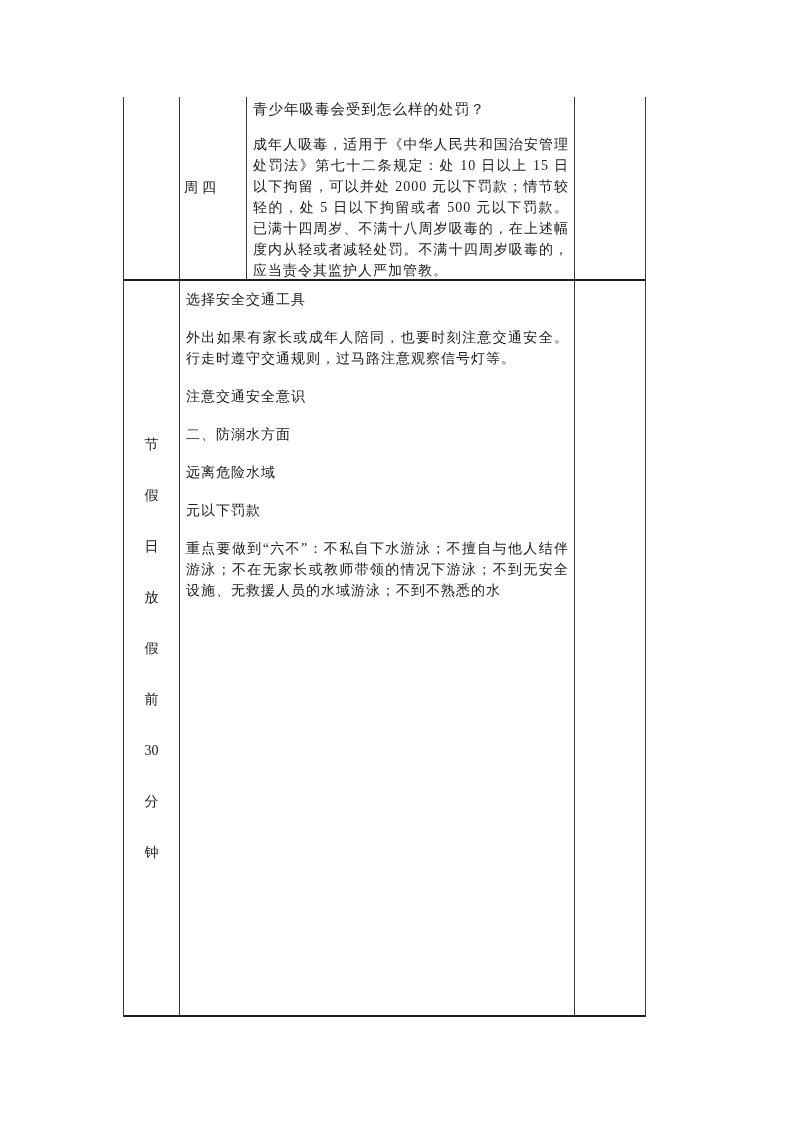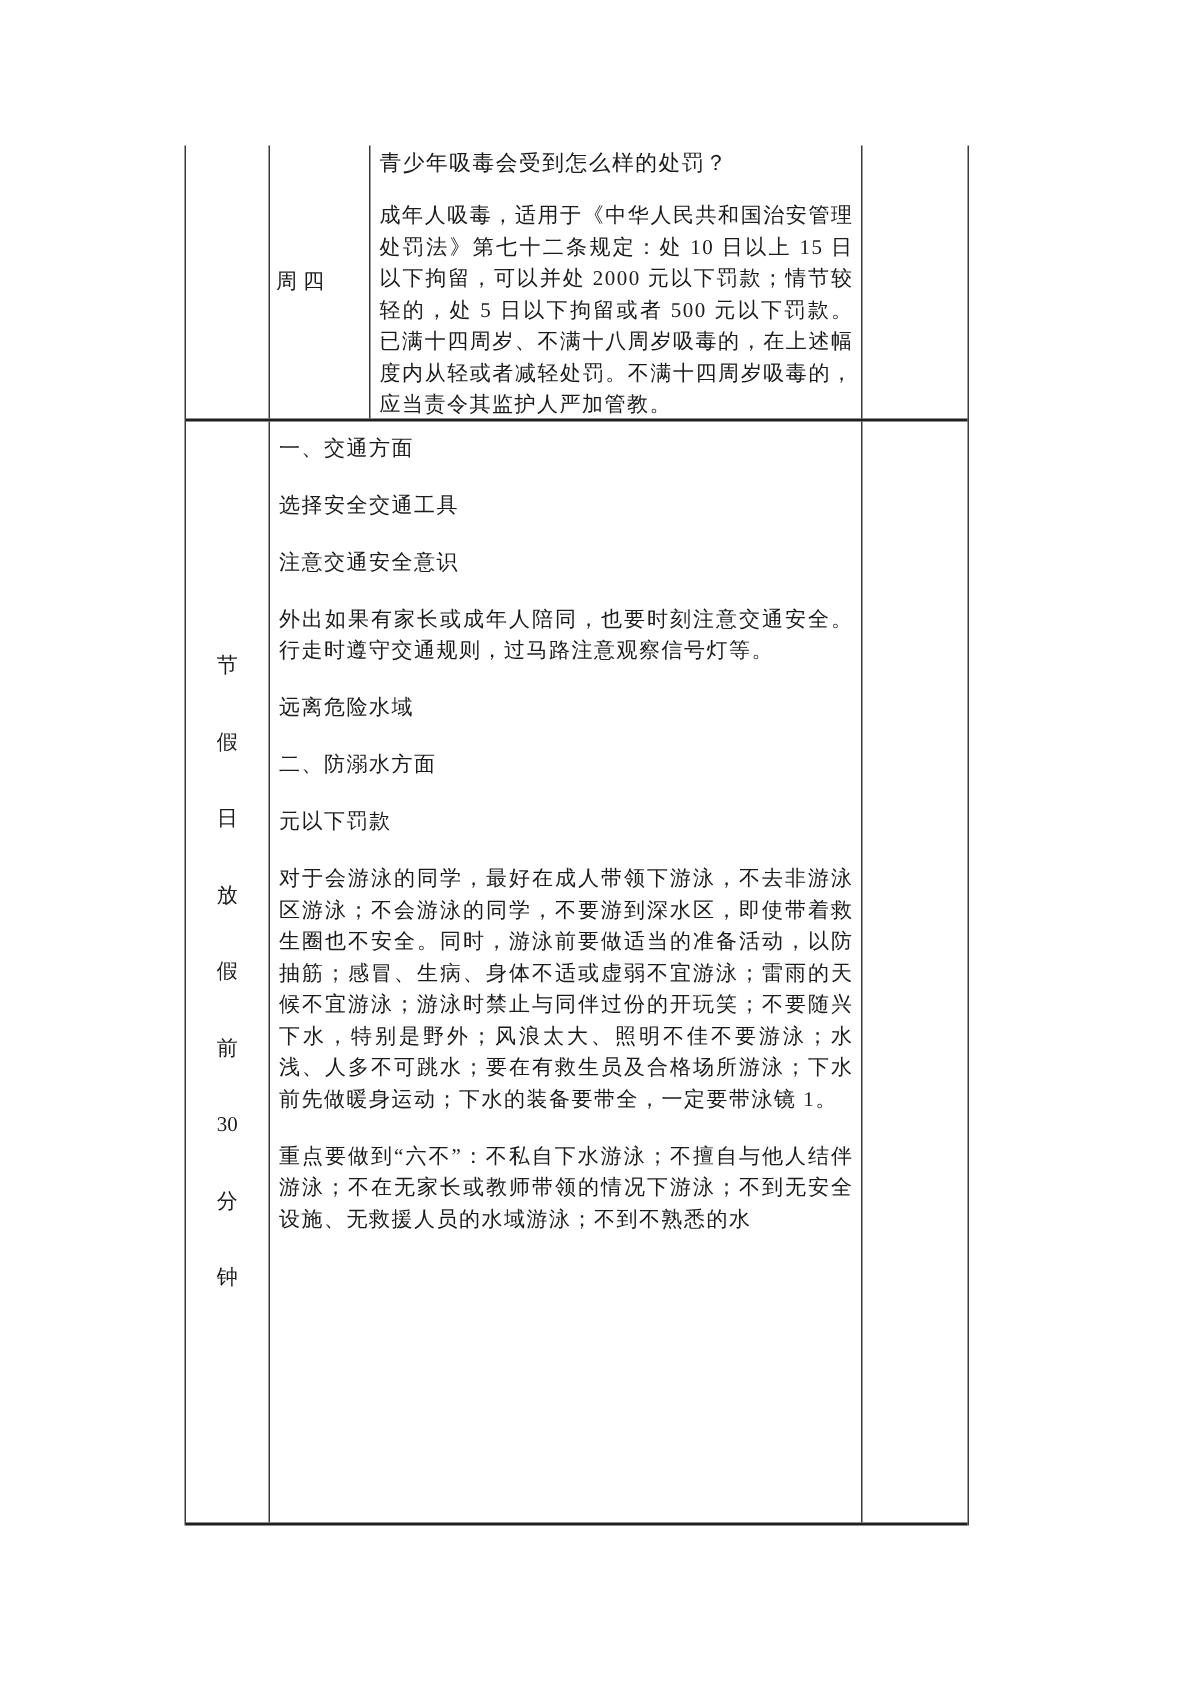--- a/index.html
+++ b/index.html
@@ -86,37 +86,35 @@
           <div class="vchar">前</div>
 
           <div class="vchar">30</div>
 
           <div class="vchar">分</div>
 
           <div class="vchar">钟</div>
         </div>
       <div class="cell cell-holiday sep">
 
-          <p class="para">一、交通方面</p>
 
           <p class="para">选择安全交通工具</p>
 
 
+          <p class="para">外出如果有家长或成年人陪同，也要时刻注意交通安全。行走时遵守交通规则，过马路注意观察信号灯等。</p>
+
           <p class="para">注意交通安全意识</p>
 
-          <p class="para">外出如果有家长或成年人陪同，也要时刻注意交通安全。行走时遵守交通规则，过马路注意观察信号灯等。</p>
+          <p class="para">二、防溺水方面</p>
 
           <p class="para">远离危险水域</p>
-
-          <p class="para">二、防溺水方面</p>
 
 
           <p class="para">元以下罚款</p>
 
-          <p class="para">对于会游泳的同学，最好在成人带领下游泳，不去非游泳区游泳；不会游泳的同学，不要游到深水区，即使带着救生圈也不安全。同时，游泳前要做适当的准备活动，以防抽筋；感冒、生病、身体不适或虚弱不宜游泳；雷雨的天候不宜游泳；游泳时禁止与同伴过份的开玩笑；不要随兴下水，特别是野外；风浪太大、照明不佳不要游泳；水浅、人多不可跳水；要在有救生员及合格场所游泳；下水前先做暖身运动；下水的装备要带全，一定要带泳镜 1。</p>
 
           <p class="para">重点要做到“六不”：不私自下水游泳；不擅自与他人结伴游泳；不在无家长或教师带领的情况下游泳；不到无安全设施、无救援人员的水域游泳；不到不熟悉的水</p>
         </div>
       <div class="cell cell-note-bottom"></div>
     </div>
 
   </div>
 </div>
 
 </body></html>

